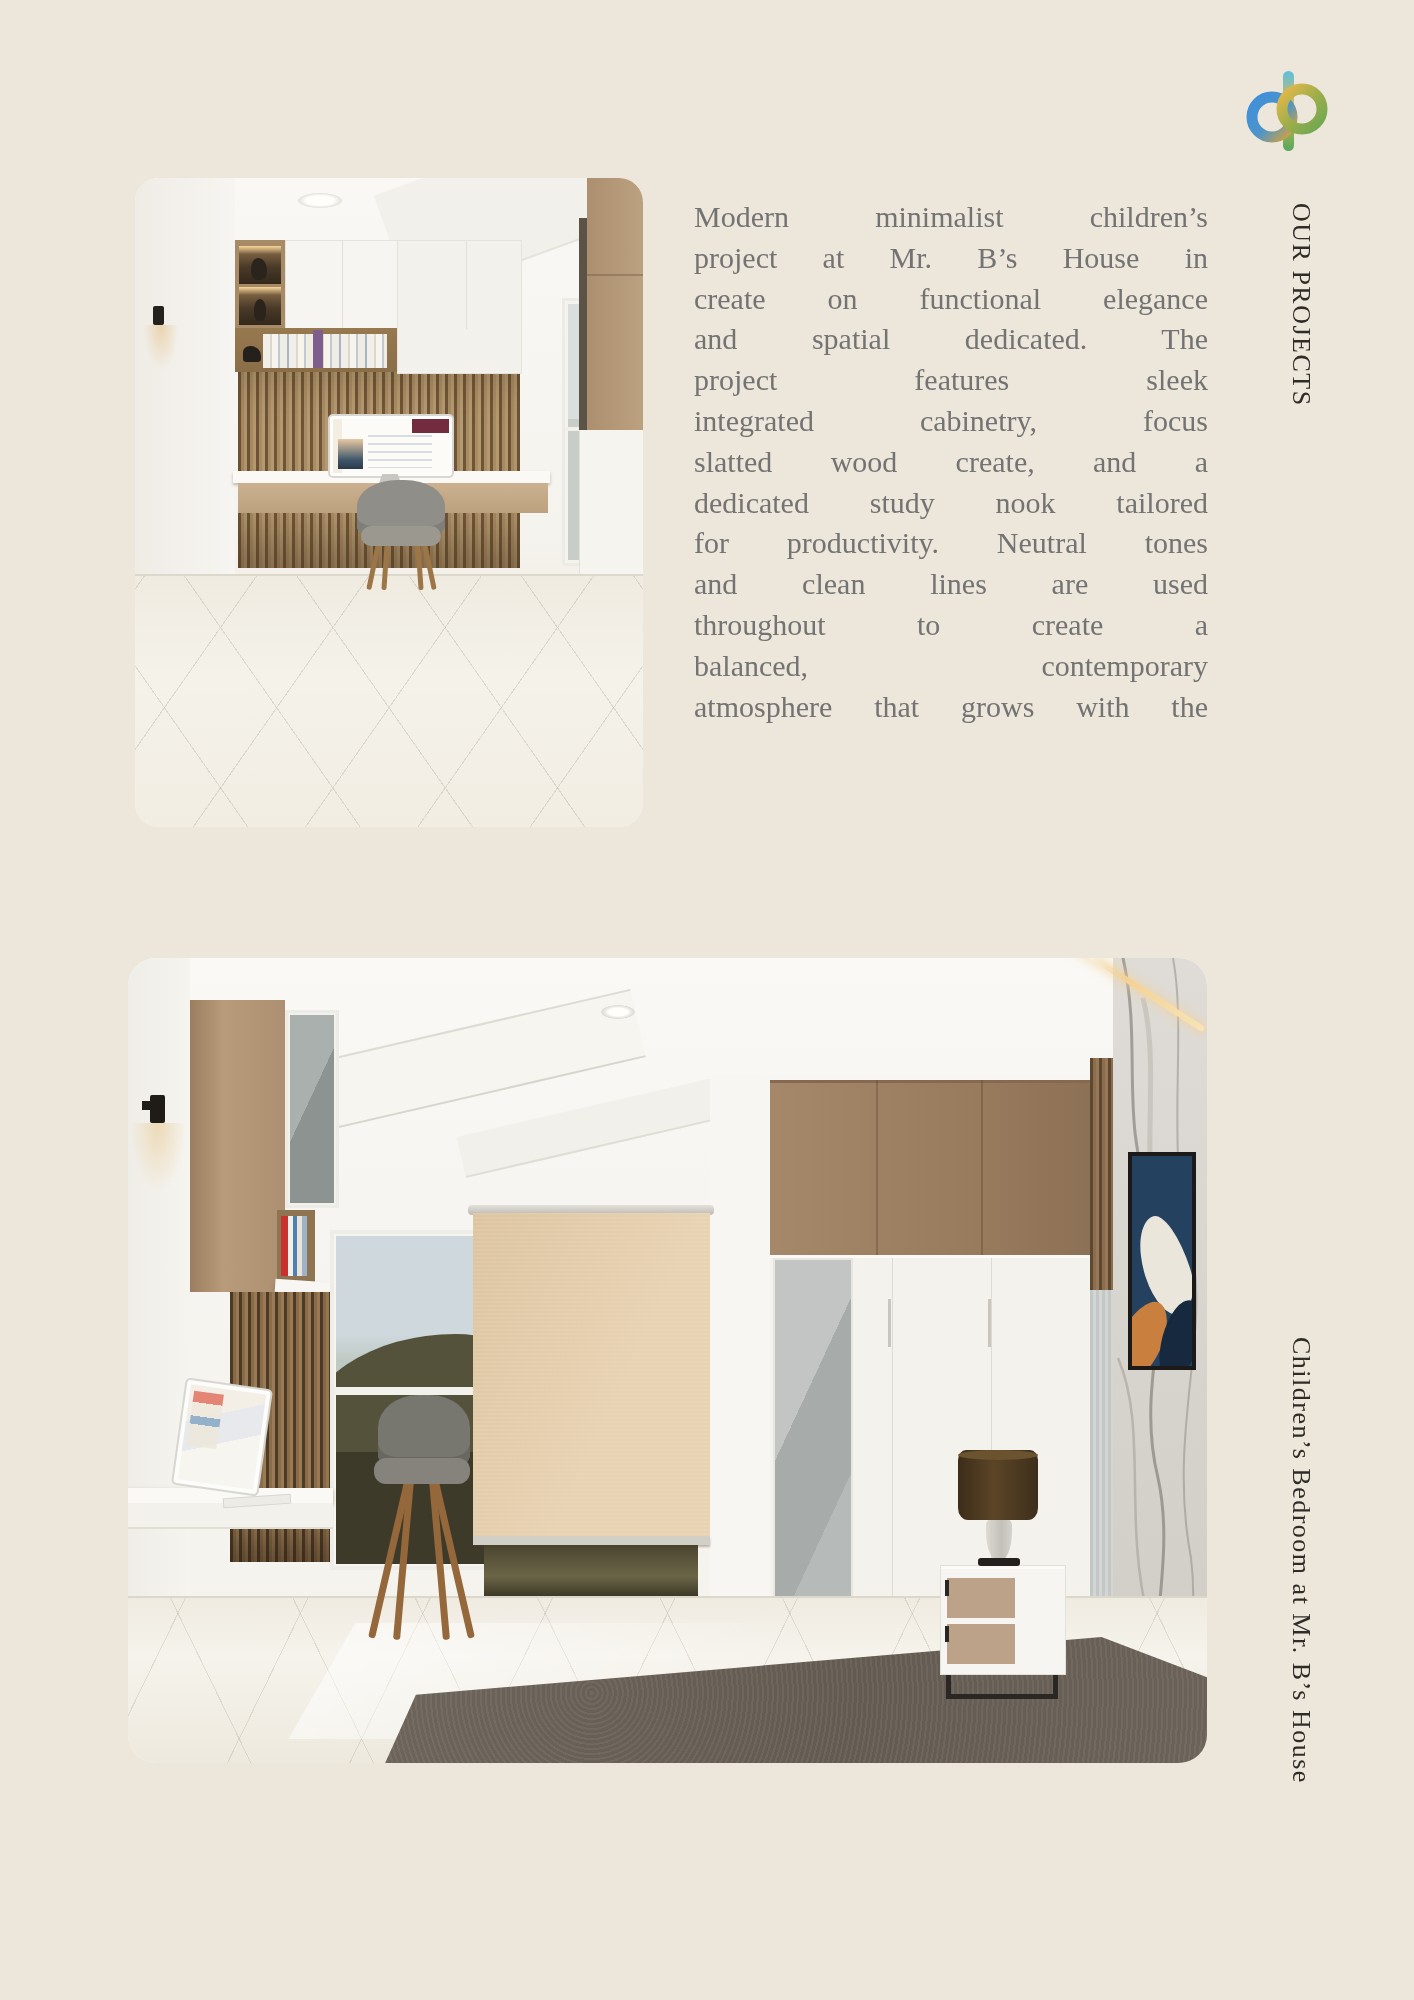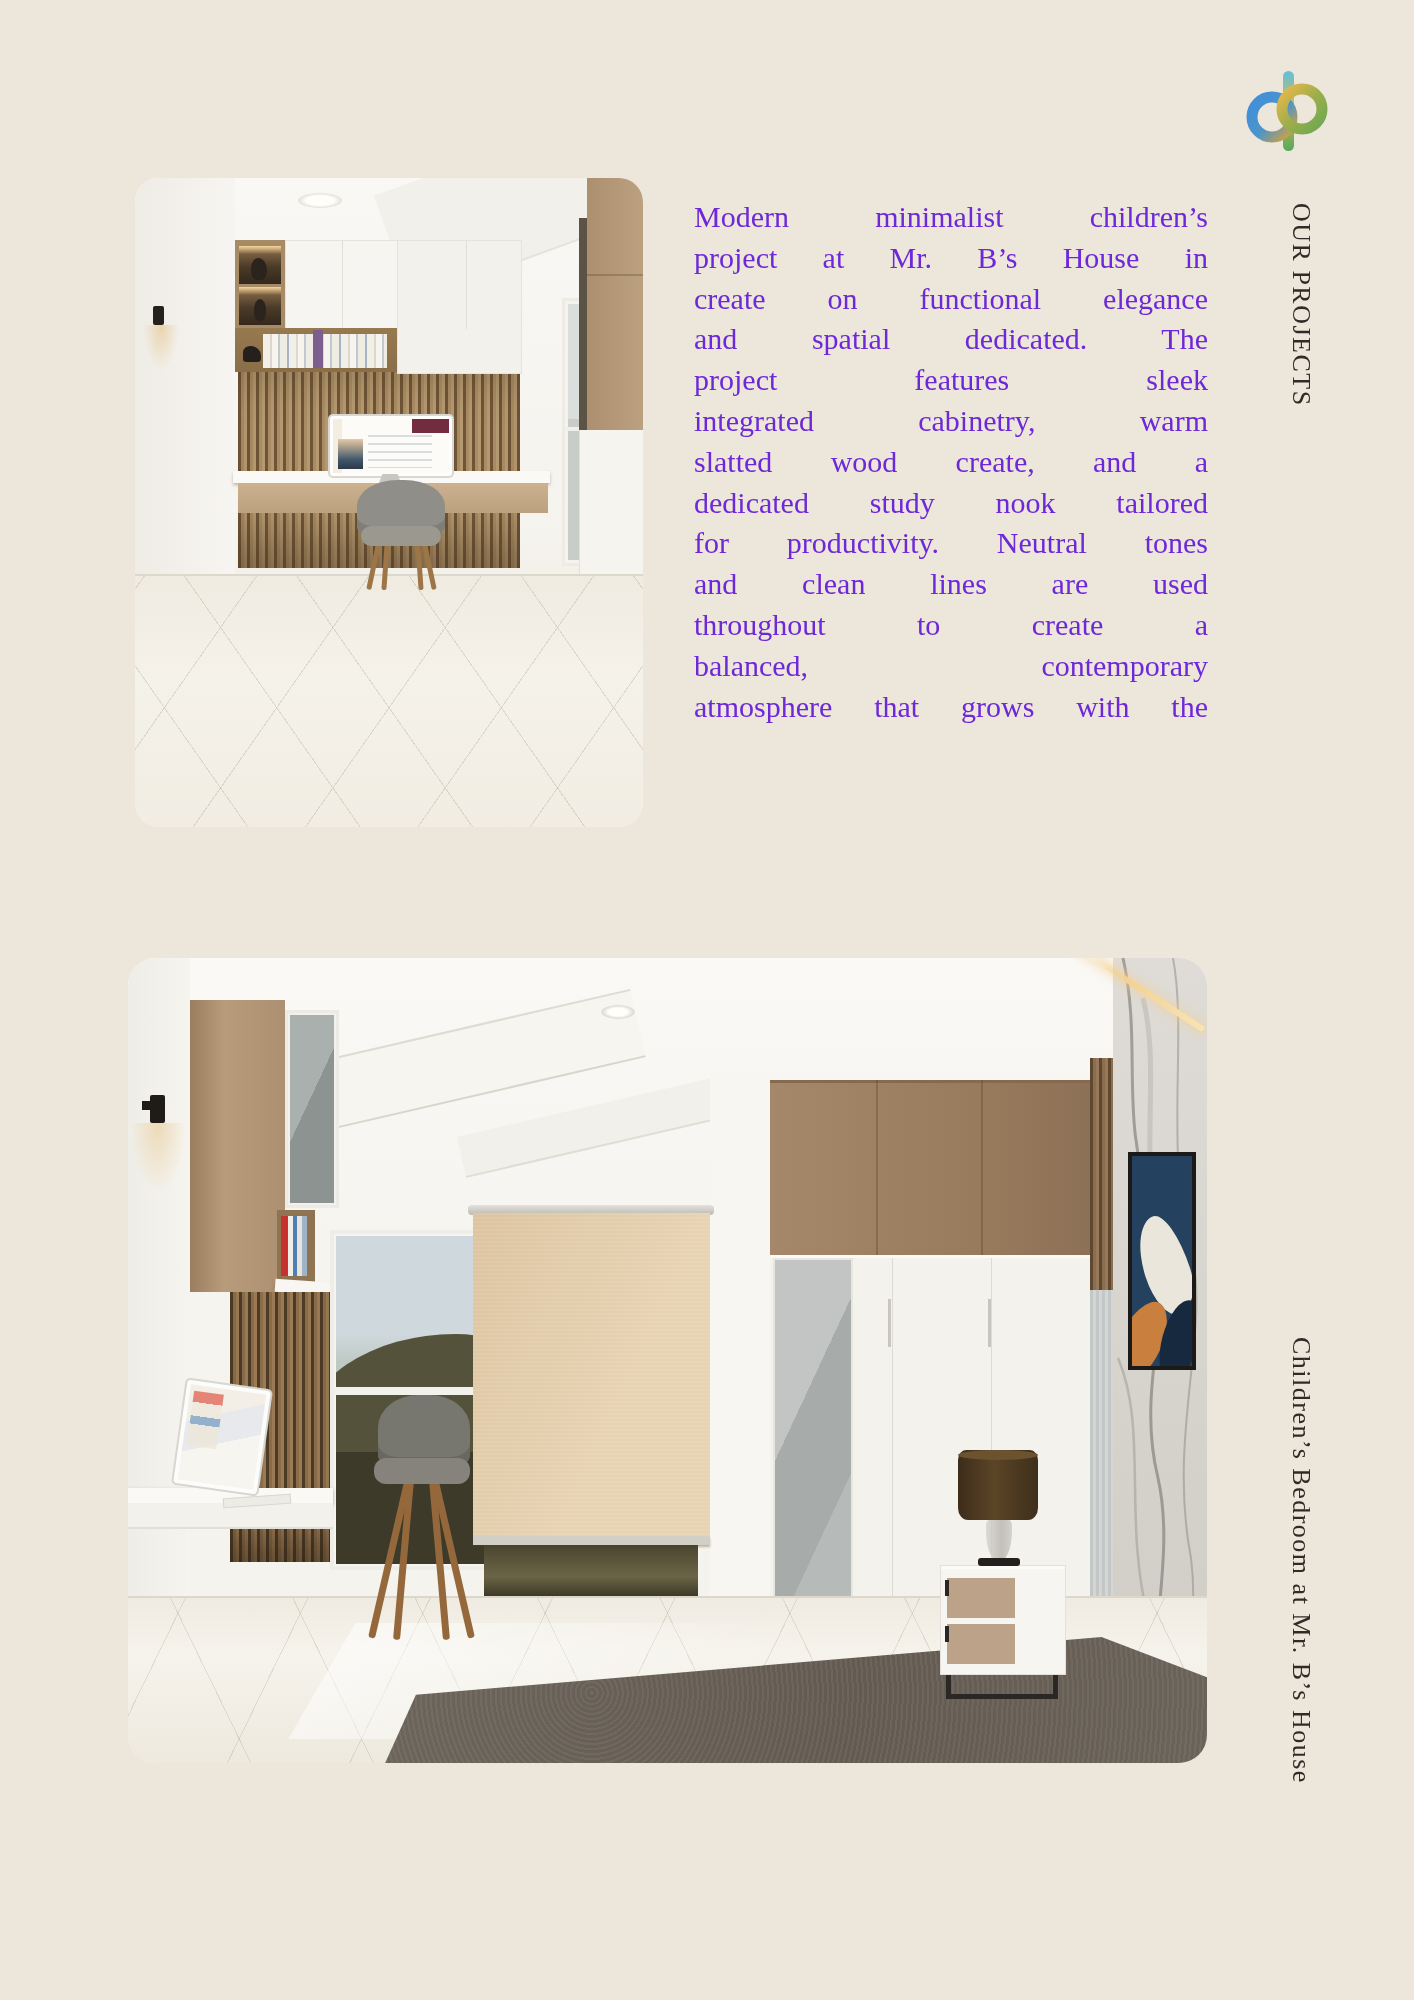--- a/index.html
+++ b/index.html
@@ -6,21 +6,21 @@
   body{font-family:"Liberation Serif", serif;}
   #canvas{position:relative;width:1414px;height:2000px;background:#EDE6DA;overflow:hidden;}
   .abs{position:absolute;}
 
   
   .vlabel{writing-mode:vertical-rl;color:#2F2B27;font-size:26px;letter-spacing:1.5px;white-space:nowrap;}
   #label-top{left:1286px;top:203px;}
   #label-bottom{left:1286px;top:1337px;}
 
   
-  #description{left:694px;top:197px;width:514px;color:#6d28d9;font-size:30px;line-height:40.8px;}
+  #description{left:694px;top:197px;width:514px;color:#737373;font-size:30px;line-height:40.8px;}
   #description .ln{text-align:justify;text-align-last:justify;}
   #description .ln.last{text-align-last:left;}
 
   
   .card{overflow:hidden;background:#F6F4F0;}
   #card-top{left:135px;top:178px;width:508px;height:649px;border-radius:24px;}
   #card-bottom{left:128px;top:958px;width:1079px;height:805px;border-radius:28px;}
   .scene{position:absolute;inset:0;}
 
   
@@ -190,21 +190,21 @@
 
   <div class="abs vlabel" id="label-top">OUR PROJECTS</div>
   <div class="abs vlabel" id="label-bottom">Children’s Bedroom at Mr. B’s House</div>
 
   <div class="abs" id="description">
     <div class="ln">Modern minimalist children’s</div>
     <div class="ln">project at Mr. B’s House in</div>
     <div class="ln">create on functional elegance</div>
     <div class="ln">and spatial dedicated. The</div>
     <div class="ln">project features sleek</div>
-    <div class="ln">integrated cabinetry, warm</div>
+    <div class="ln">integrated cabinetry, focus</div>
     <div class="ln">slatted wood create, and a</div>
     <div class="ln">dedicated study nook tailored</div>
     <div class="ln">for productivity. Neutral tones</div>
     <div class="ln">and clean lines are used</div>
     <div class="ln">throughout to create a</div>
     <div class="ln">balanced, contemporary</div>
     <div class="ln">atmosphere that grows with the</div>
   </div>
 
   <div class="abs card" id="card-top">

